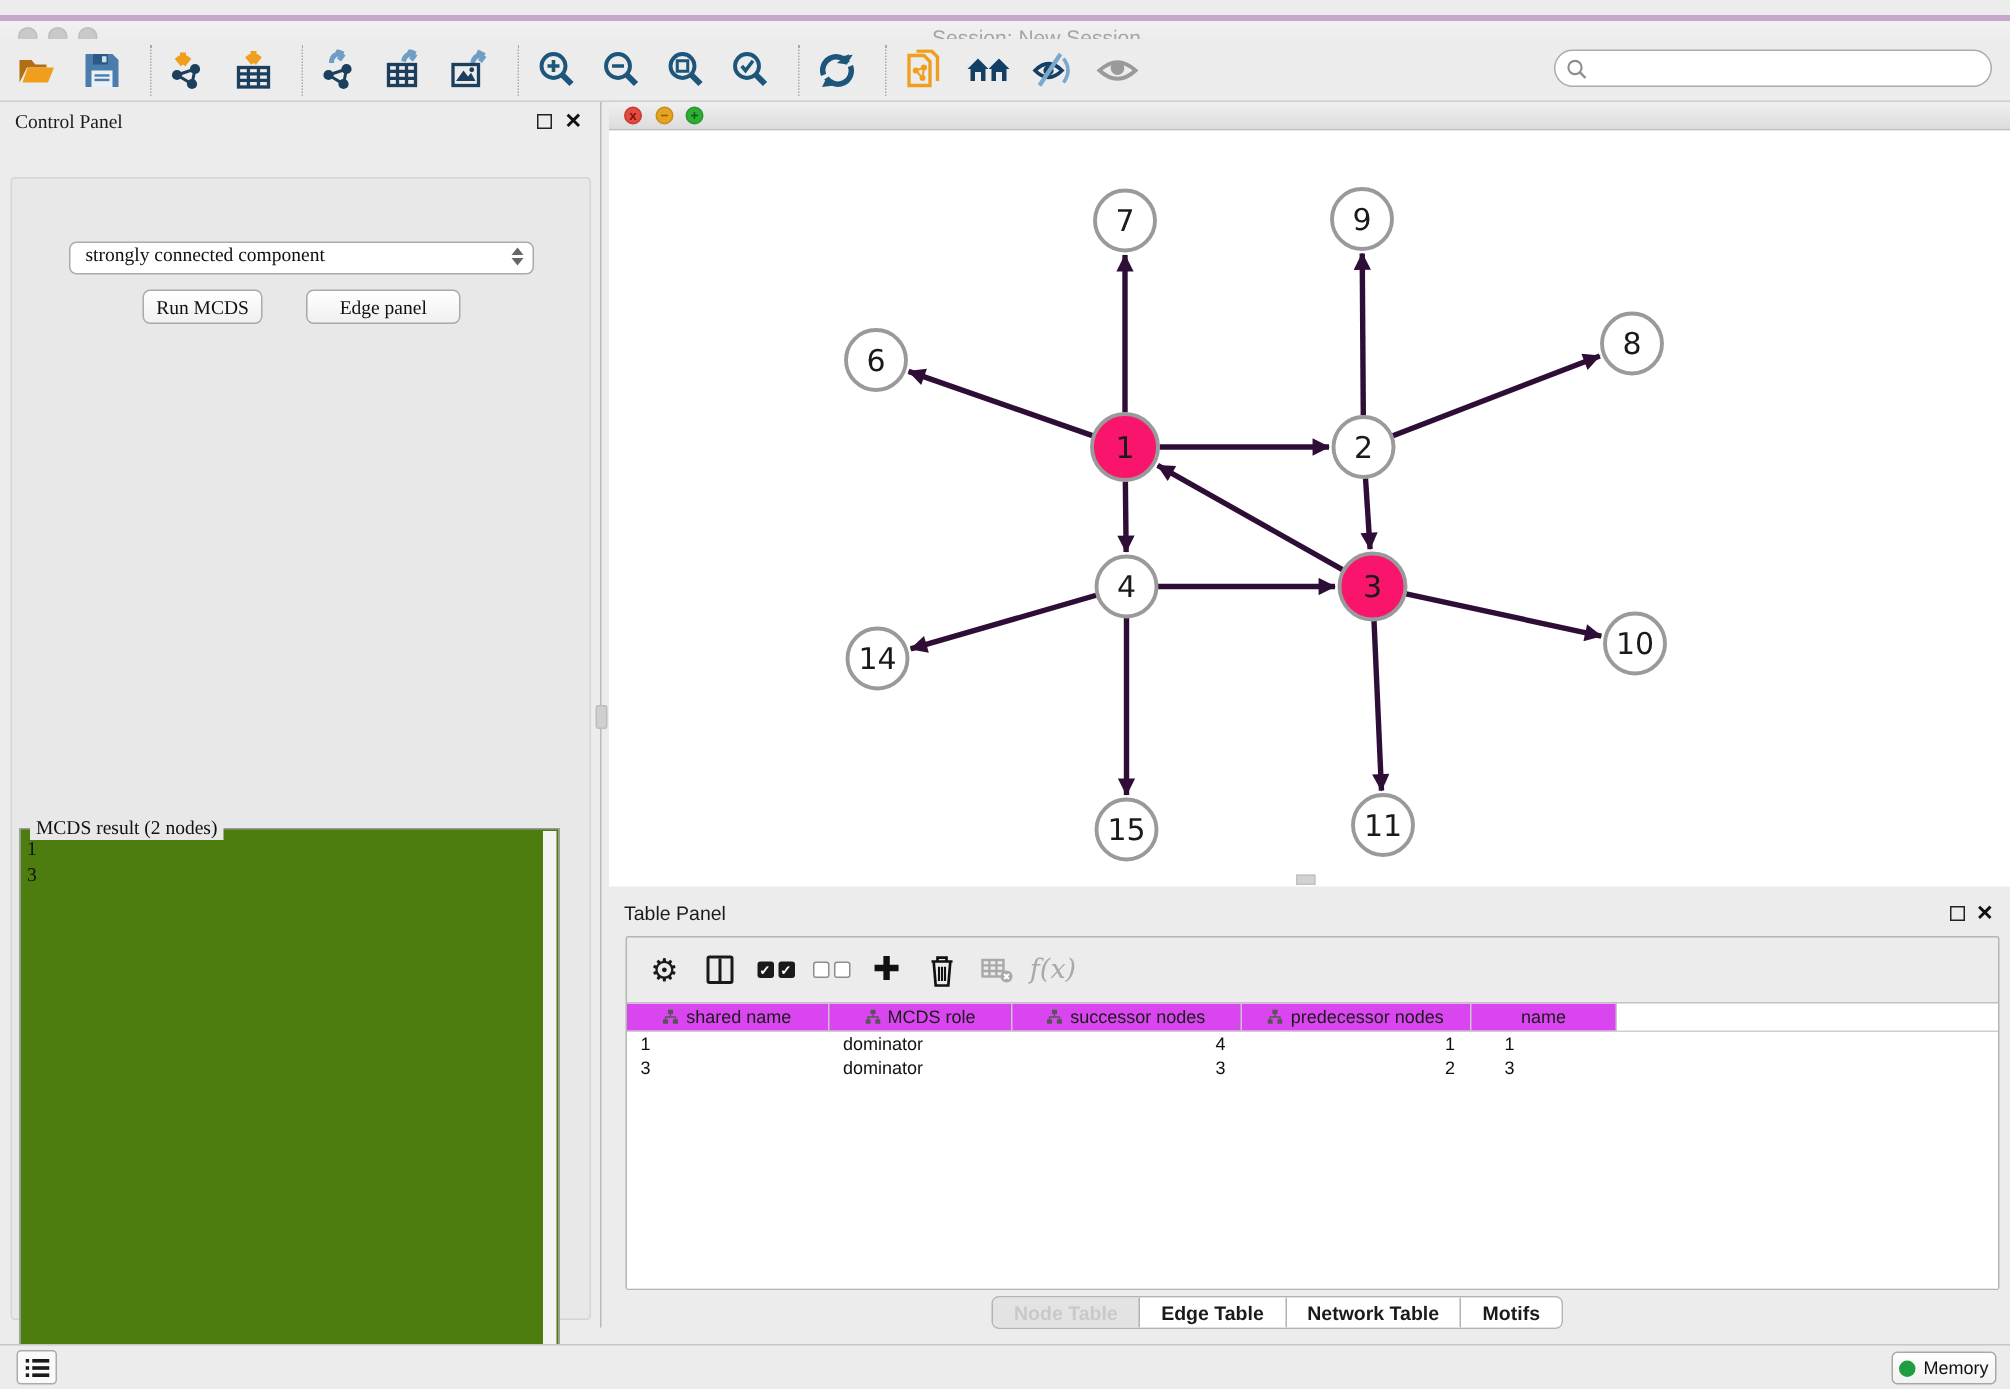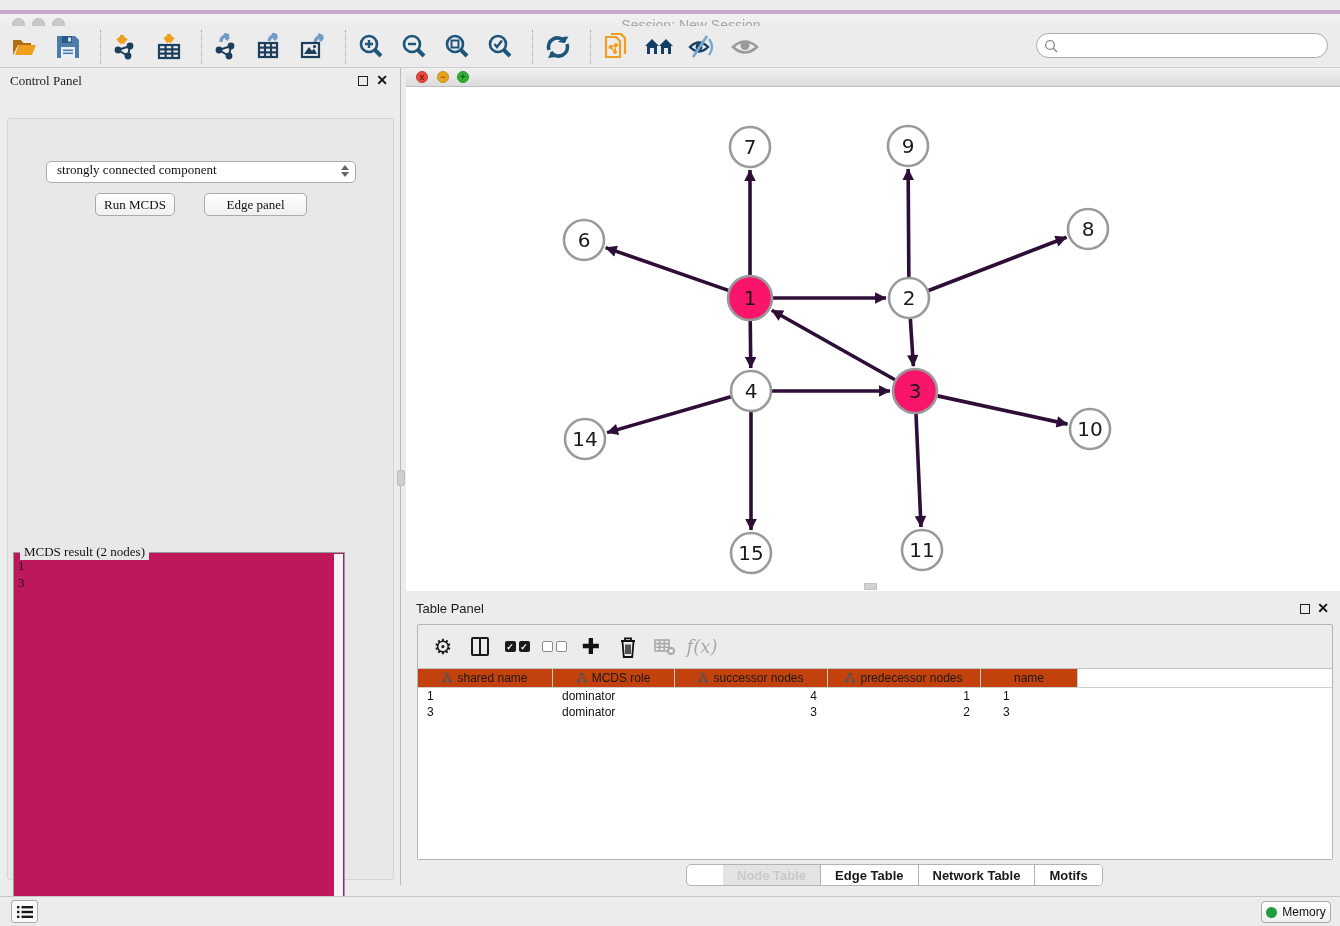--- a/index.html
+++ b/index.html
@@ -45,21 +45,21 @@
     border-radius:5px; font-size:13px; color:#111; display:flex; align-items:flex-start; padding-left:10px; }
   .combo .stepper { position:absolute; right:6px; top:3px; display:flex; flex-direction:column; gap:2px; }
   .combo .stepper i { width:0; height:0; border-left:4px solid transparent; border-right:4px solid transparent; display:block; }
   .combo .stepper .up { border-bottom:5px solid #666; }
   .combo .stepper .dn { border-top:5px solid #666; }
   .btn { position:absolute; height:23px; background:linear-gradient(#ffffff,#f0f0f0); border:1px solid #aaaaaa; border-radius:5px;
     font-size:13px; color:#111; display:flex; align-items:center; justify-content:center; }
   .btn-run { left:87px; top:74px; width:80px; }
   .btn-closepanel { left:196px; top:74px; width:103px; }
 
-  .result-box { position:absolute; left:5px; top:433px; width:332px; height:371px; border:1px solid #9a9a9a; background:#be185d; }
+  .result-box { position:absolute; left:5px; top:433px; width:360px; height:371px; border:1px solid #9a9a9a; background:#4d7c0f; }
   .result-legend { position:absolute; left:6px; top:-9px; background:#e8e8e8; padding:0 4px; font-size:13px; color:#111; }
   .result-lines { position:absolute; left:4px; top:4px; font-size:13px; color:#111; line-height:17px; }
   .result-scroll { position:absolute; right:1px; top:1px; width:9px; height:96%; background:#f3f3f3; }
 
   .v-grip { position:absolute; left:397px; top:470px; width:8px; height:16px; background:#cfcfcf; border:1px solid #bdbdbd; border-radius:2px; }
 
   
   .net-window { position:absolute; left:406px; top:68px; width:934px; height:523px; }
   .net-titlebar { position:absolute; left:0; top:0; width:100%; height:19px;
     background:linear-gradient(#f0f0f0,#dcdcdc); border-bottom:1px solid #bdbdbd; }
@@ -83,29 +83,29 @@
   .cols-glyph::after{ content:""; position:absolute; left:6px; top:0; width:2px; height:15px; background:#1a1a1a; }
   .chk-pair { display:flex; gap:3px; }
   .chk { width:11px; height:11px; border-radius:2px; background:#1a1a1a; color:#fff; font-size:9px; font-weight:bold;
     display:flex; align-items:center; justify-content:center; }
   .unchk { width:11px; height:11px; border-radius:2px; background:#fff; border:1.6px solid #8d8d8d; }
   .plus-glyph { font-size:22px; font-weight:bold; color:#111; font-family:"DejaVu Sans", sans-serif; line-height:20px;}
   .fx-glyph { font-family:"DejaVu Serif", serif; font-style:italic; font-size:18px; color:#a9a9a9; }
 
   .tp-table { position:absolute; left:0; top:43px; width:914px; height:191px; background:#fff; border-top:1px solid #c2c2c2; overflow:hidden; }
   .thead { display:flex; height:19px; border-bottom:1px solid #cfcfcf; }
-  .th { background:#c2410c; border-right:1px solid #c8c8c8; display:flex; align-items:center; justify-content:center;
+  .th { background:#d946ef; border-right:1px solid #c8c8c8; display:flex; align-items:center; justify-content:center;
     gap:5px; font-size:12px; color:#1a1a1a; }
   .trow { display:flex; height:16px; }
   .td { font-size:12px; color:#111; line-height:16px; white-space:nowrap; overflow:hidden; }
   .td.left { padding-left:9px; text-align:left; }
   .td.right { padding-right:11px; text-align:right; }
   .td.name-col { padding-left:22px; text-align:left; }
 
-  .tp-tabs { left:280px; top:268px; height:22px;padding-left:36px; }
+  .tp-tabs { left:255px; top:268px; height:22px; }
   .tp-tabs .tab { font-weight:600; }
 
   
   .statusbar { position:absolute; left:0; top:896px; width:1340px; height:30px; background:#ececec; border-top:1px solid #c6c6c6; }
   .list-btn { position:absolute; left:11px; top:3px; width:27px; height:23px; background:#fafafa; border:1px solid #ababab;
     border-radius:3px; display:flex; align-items:center; justify-content:center; }
   .memory-btn { position:absolute; right:9px; top:4px; width:70px; height:22px; background:linear-gradient(#ffffff,#f1f1f1);
     border:1px solid #a8a8a8; border-radius:4px; display:flex; align-items:center; justify-content:center; gap:5px; font-size:12px; color:#111; }
   .mem-dot { width:11px; height:11px; border-radius:50%; background:#1f9d40; }
 

